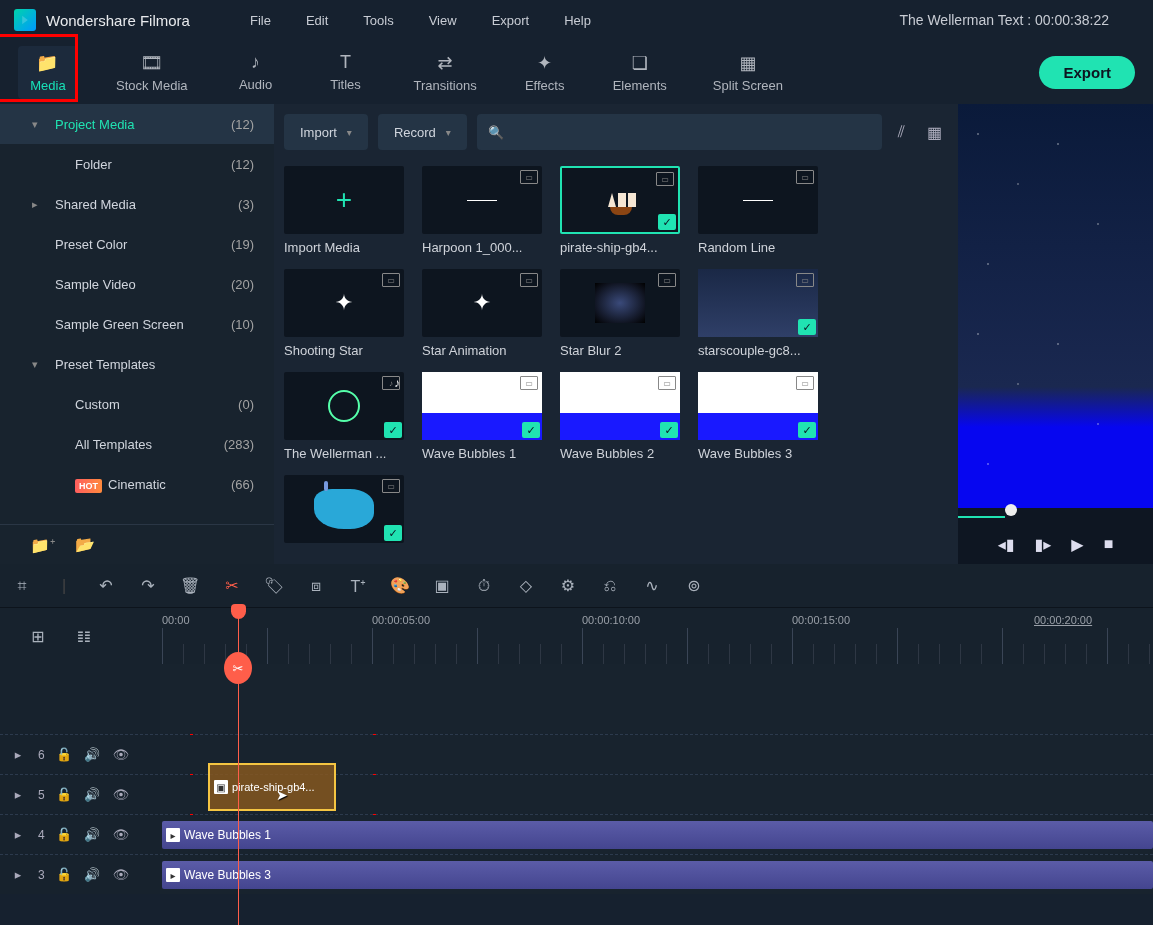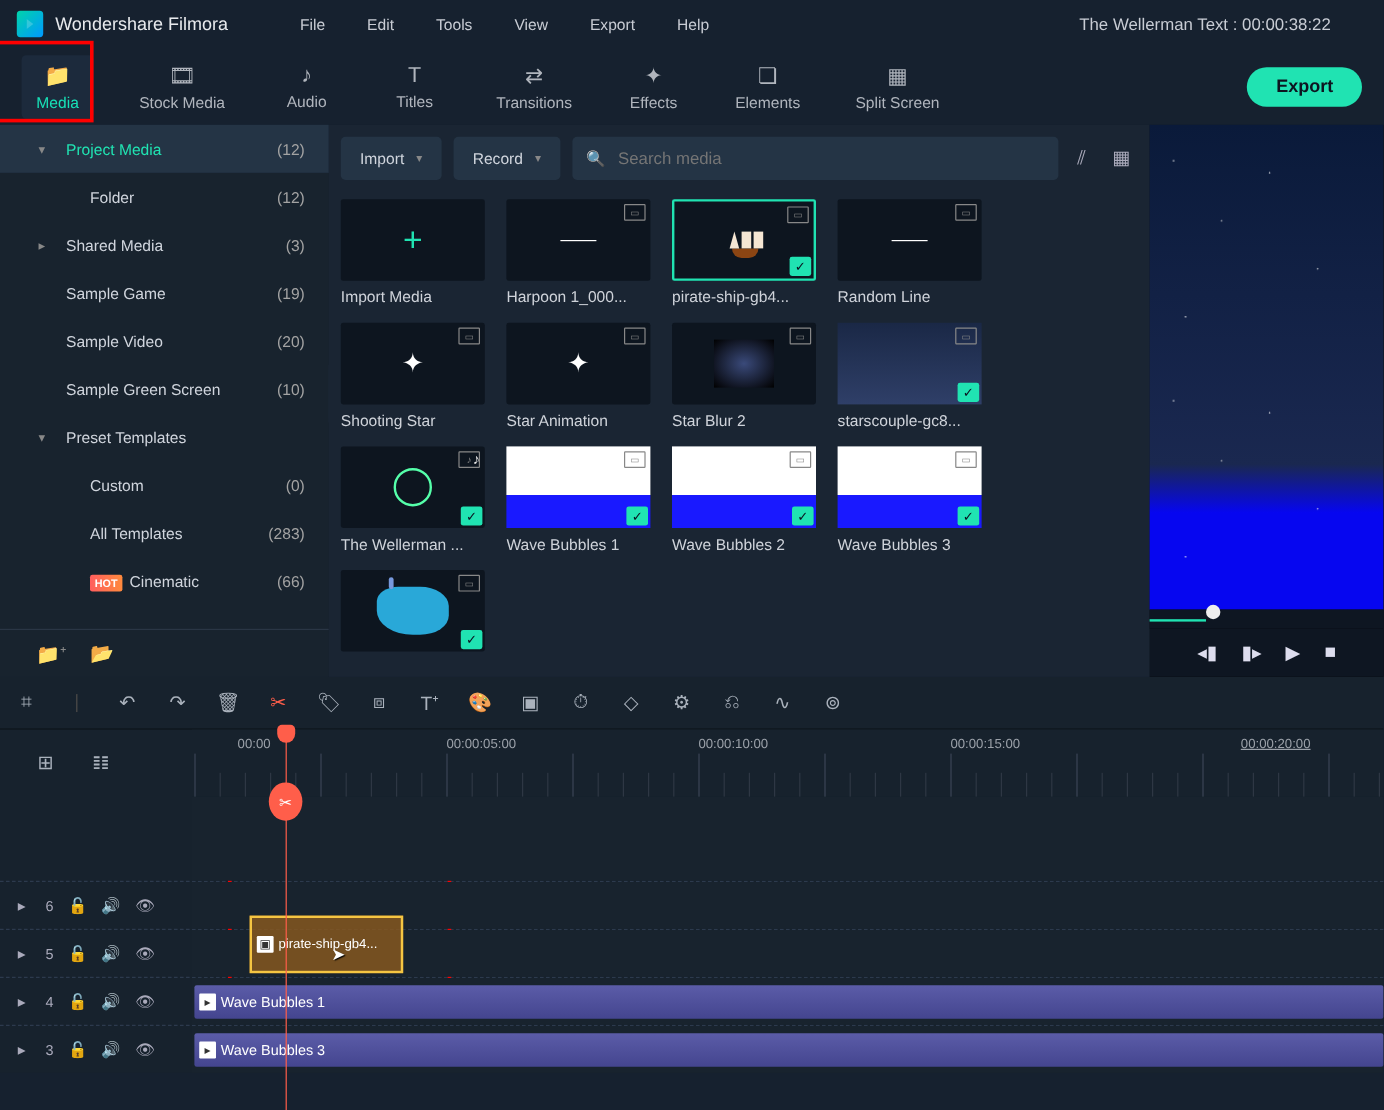--- a/index.html
+++ b/index.html
@@ -160,21 +160,21 @@
         <div class="side-row l2">
           <span class="txt">Folder</span>
           <span class="cnt">(12)</span>
         </div>
         <div class="side-row l1">
           <span class="chev">▸</span>
           <span class="txt">Shared Media</span>
           <span class="cnt">(3)</span>
         </div>
         <div class="side-row l1">
-          <span class="txt">Sample Game</span>
+          <span class="txt">Preset Color</span>
           <span class="cnt">(19)</span>
         </div>
         <div class="side-row l1">
           <span class="txt">Sample Video</span>
           <span class="cnt">(20)</span>
         </div>
         <div class="side-row l1">
           <span class="txt">Sample Green Screen</span>
           <span class="cnt">(10)</span>
         </div>
@@ -209,21 +209,20 @@
       <div class="dd">
         <span>Import</span>
         <span class="chev2">▾</span>
       </div>
       <div class="dd">
         <span>Record</span>
         <span class="chev2">▾</span>
       </div>
       <div class="searchwrap">
         <span>🔍</span>
-        <input placeholder="Search media" style="">
       </div>
       <span class="toolico">⫽</span>
       <span class="toolico">▦</span>
     </div>
     <div class="grid" id="grid">
         <div class="cell">
           <div class="thumb import">
             <span class="plus">+</span>
           </div>
           <div class="lbl2">Import Media</div>
@@ -364,21 +363,21 @@
   <div class="tl-ruler-row">
     <div class="tl-left-head">
       <span class="tlico">⊞</span>
       <span class="tlico">𝌮</span>
     </div>
     <div class="ruler" id="ruler">
       <div class="playhead" style="left:78px;">
         <div class="head"></div>
         <div class="scissors-marker">✂</div>
       </div>
-    <div class="tlabel" style="left: 2px; margin-left: 36px;">00:00</div>
+    <div class="tlabel" style="left: 2px;">00:00</div>
         <div class="tick" style="left: 2px;"></div>
         <div class="tick small" style="left: 23px;"></div>
         <div class="tick small" style="left: 44px;"></div>
         <div class="tick small" style="left: 65px;"></div>
         <div class="tick small" style="left: 86px;"></div>
         <div class="tick" style="left: 107px;"></div>
         <div class="tick small" style="left: 128px;"></div>
         <div class="tick small" style="left: 149px;"></div>
         <div class="tick small" style="left: 170px;"></div>
         <div class="tick small" style="left: 191px;"></div>

